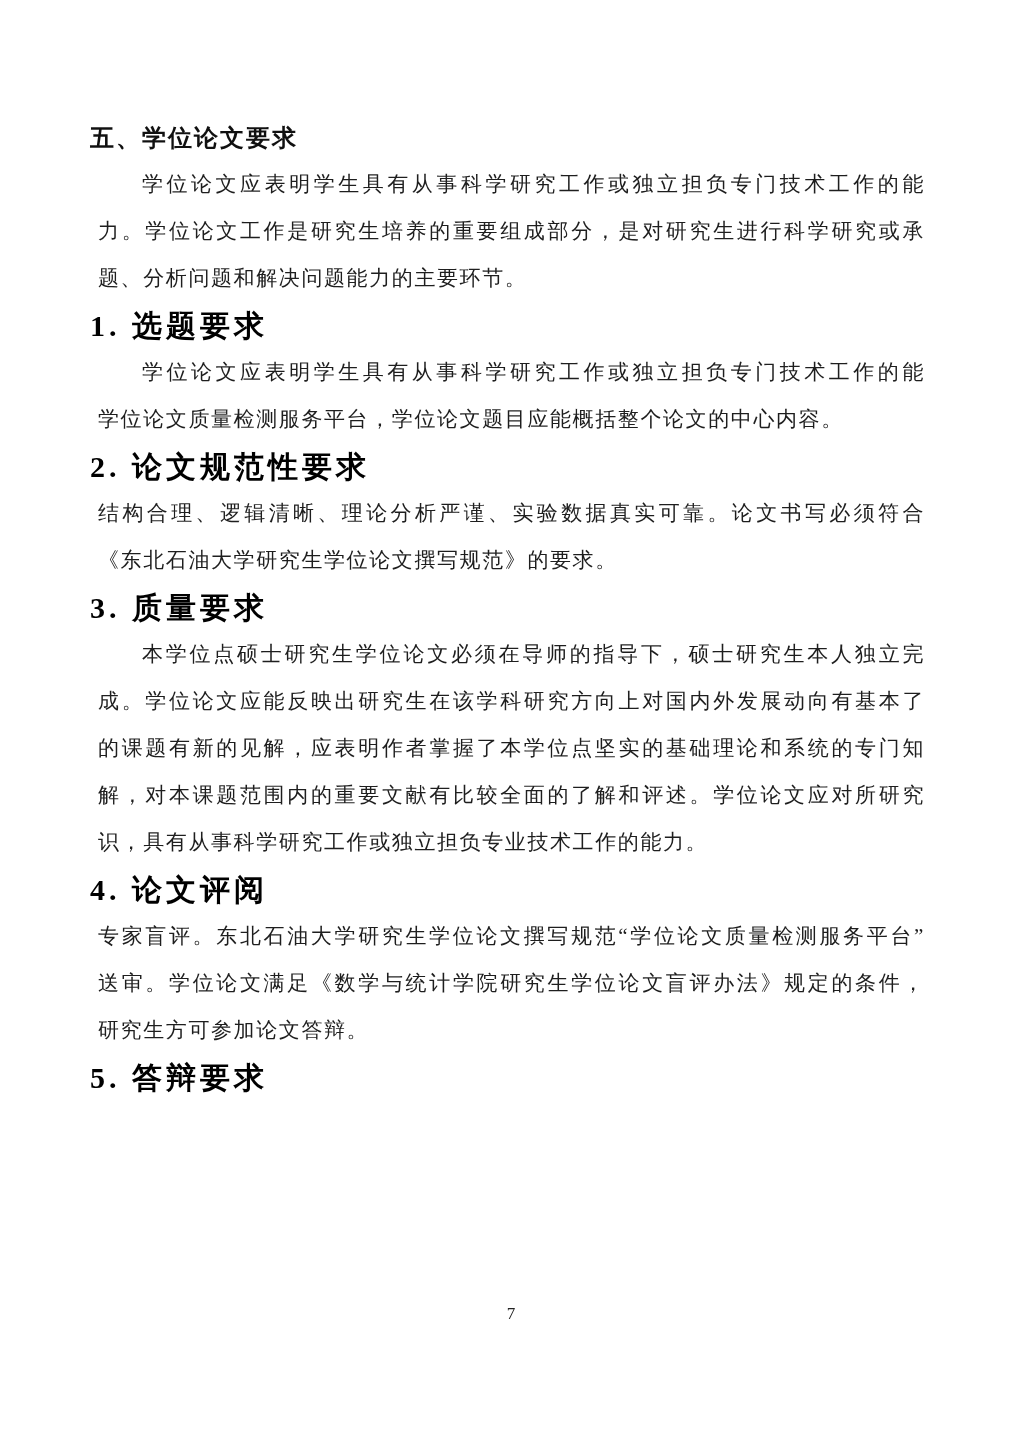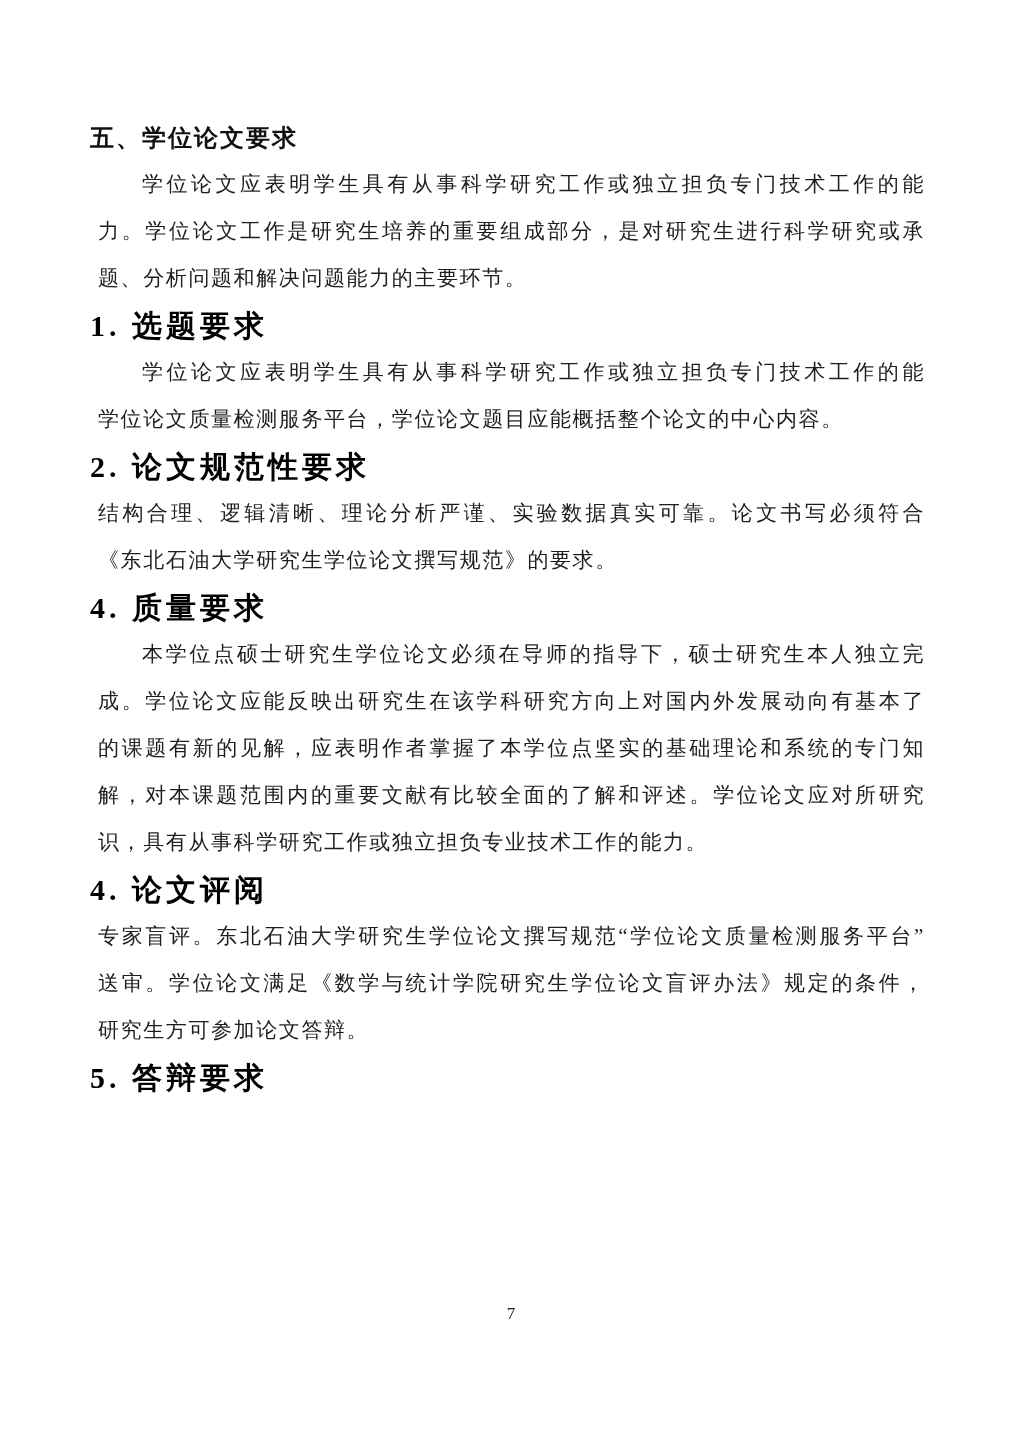--- a/index.html
+++ b/index.html
@@ -86,21 +86,21 @@
       <div class="h2">1. 选题要求</div>
       <div class="para">
         <div class="line first-line">学位论文应表明学生具有从事科学研究工作或独立担负专门技术工作的能</div>
         <div class="line last-line">学位论文质量检测服务平台，学位论文题目应能概括整个论文的中心内容。</div>
       </div>
       <div class="h2">2. 论文规范性要求</div>
       <div class="para">
         <div class="line">结构合理、逻辑清晰、理论分析严谨、实验数据真实可靠。论文书写必须符合</div>
         <div class="line last-line">《东北石油大学研究生学位论文撰写规范》的要求。</div>
       </div>
-      <div class="h2">4. 质量要求</div>
+      <div class="h2">3. 质量要求</div>
       <div class="para">
         <div class="line first-line">本学位点硕士研究生学位论文必须在导师的指导下，硕士研究生本人独立完</div>
         <div class="line">成。学位论文应能反映出研究生在该学科研究方向上对国内外发展动向有基本了</div>
         <div class="line">的课题有新的见解，应表明作者掌握了本学位点坚实的基础理论和系统的专门知</div>
         <div class="line">解，对本课题范围内的重要文献有比较全面的了解和评述。学位论文应对所研究</div>
         <div class="line last-line">识，具有从事科学研究工作或独立担负专业技术工作的能力。</div>
       </div>
       <div class="h2">4. 论文评阅</div>
       <div class="para">
         <div class="line">专家盲评。东北石油大学研究生学位论文撰写规范“学位论文质量检测服务平台”</div>

